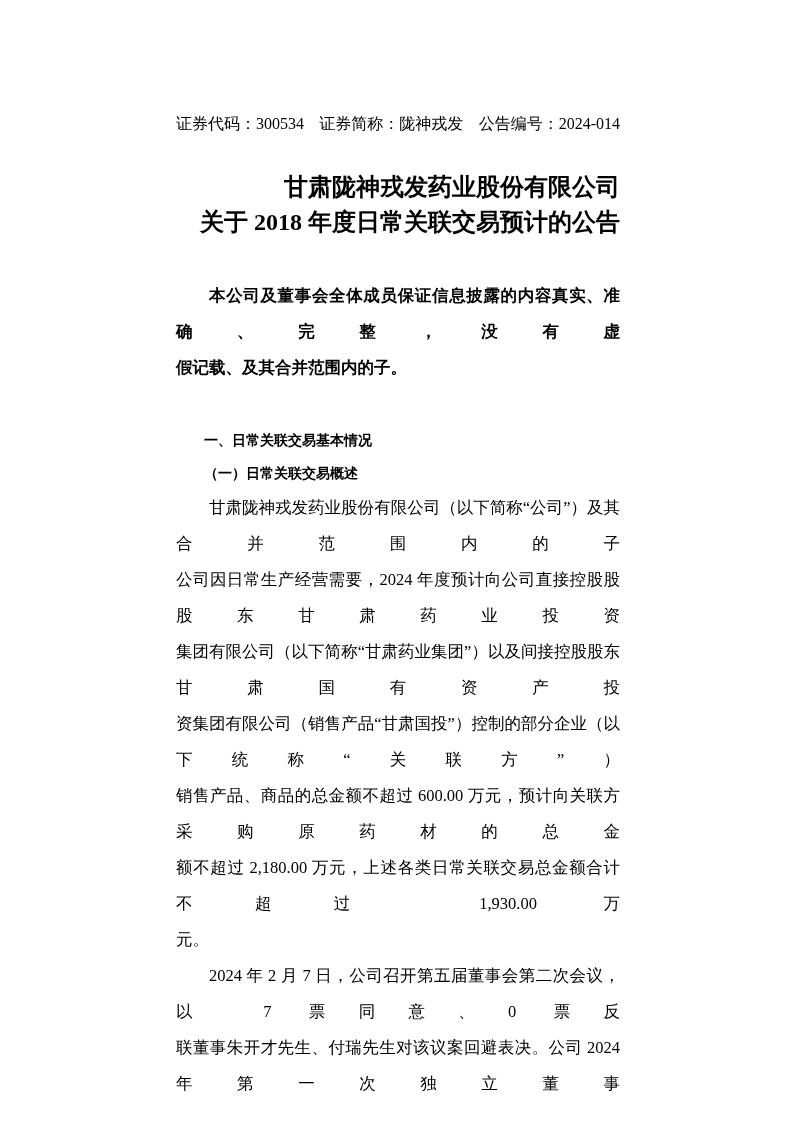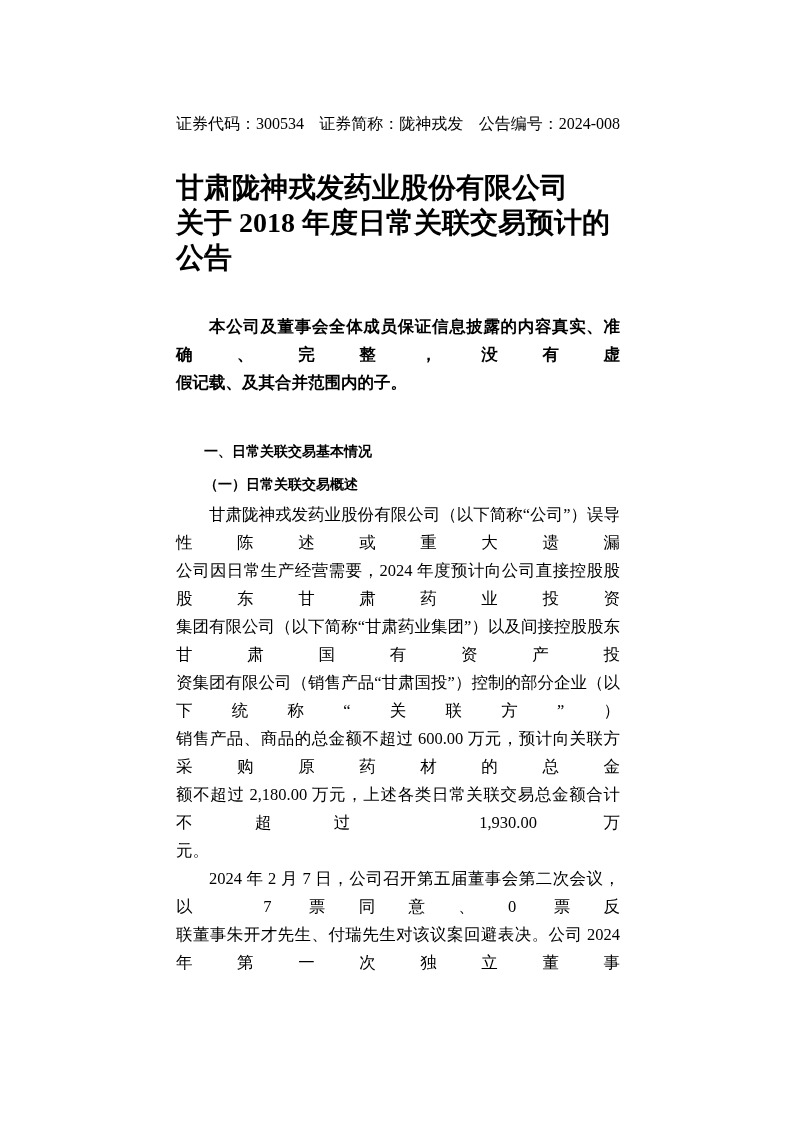--- a/index.html
+++ b/index.html
@@ -20,32 +20,32 @@
     margin-top: 108px;
     display: flex;
     justify-content: space-between;
     font-size: 16px;
     line-height: 24px;
     white-space: nowrap;
   }
   
   .doc-title {
     margin-top: 34px;
-    text-align: left;
+    text-align: right;
     font-weight: bold;
-    font-size: 28px;
+    font-size: 24px;
     line-height: 35px;
   }
   
   .declaration { margin-top: 38px; }
   .declaration .line { font-weight: bold; font-size: 16.5px; }
   
   .line {
     font-size: 16.5px;
-    line-height: 28px;
+    line-height: 36px;
     text-align: justify;
     text-align-last: justify;
   }
   .line.first { text-indent: 2em; }
   .line.last { text-align: left; text-align-last: left; }
   
   .heading {
     font-weight: bold;
     font-size: 14px;
     line-height: 33px;
@@ -55,38 +55,38 @@
   .para { margin-top: 0; }
 </style>
 </head>
 <body>
 
 <div class="page">
 
   <div class="doc-header">
     <span>证券代码：300534</span>
     <span>证券简称：陇神戎发</span>
-    <span>公告编号：2024-008</span>
+    <span>公告编号：2024-014</span>
   </div>
 
   <div class="doc-title">
     <div>甘肃陇神戎发药业股份有限公司</div>
     <div>关于 2018 年度日常关联交易预计的公告</div>
   </div>
 
   <div class="declaration">
     <div class="line first">本公司及董事会全体成员保证信息披露的内容真实、准确、完整，没有虚</div>
     <div class="line last">假记载、及其合并范围内的子。</div>
   </div>
 
   <div class="heading h1">一、日常关联交易基本情况</div>
   <div class="heading">（一）日常关联交易概述</div>
 
   <div class="para">
-    <div class="line first">甘肃陇神戎发药业股份有限公司（以下简称“公司”）误导性陈述或重大遗漏</div>
+    <div class="line first">甘肃陇神戎发药业股份有限公司（以下简称“公司”）及其合并范围内的子</div>
     <div class="line">公司因日常生产经营需要，2024 年度预计向公司直接控股股股东甘肃药业投资</div>
     <div class="line">集团有限公司（以下简称“甘肃药业集团”）以及间接控股股东甘肃国有资产投</div>
     <div class="line">资集团有限公司（销售产品“甘肃国投”）控制的部分企业（以下统称“关联方”）</div>
     <div class="line">销售产品、商品的总金额不超过 600.00 万元，预计向关联方采购原药材的总金</div>
     <div class="line">额不超过 2,180.00 万元，上述各类日常关联交易总金额合计不超过 1,930.00 万</div>
     <div class="line last">元。</div>
   </div>
 
   <div class="para">
     <div class="line first">2024 年 2 月 7 日，公司召开第五届董事会第二次会议，以 7 票同意、0 票反</div>

